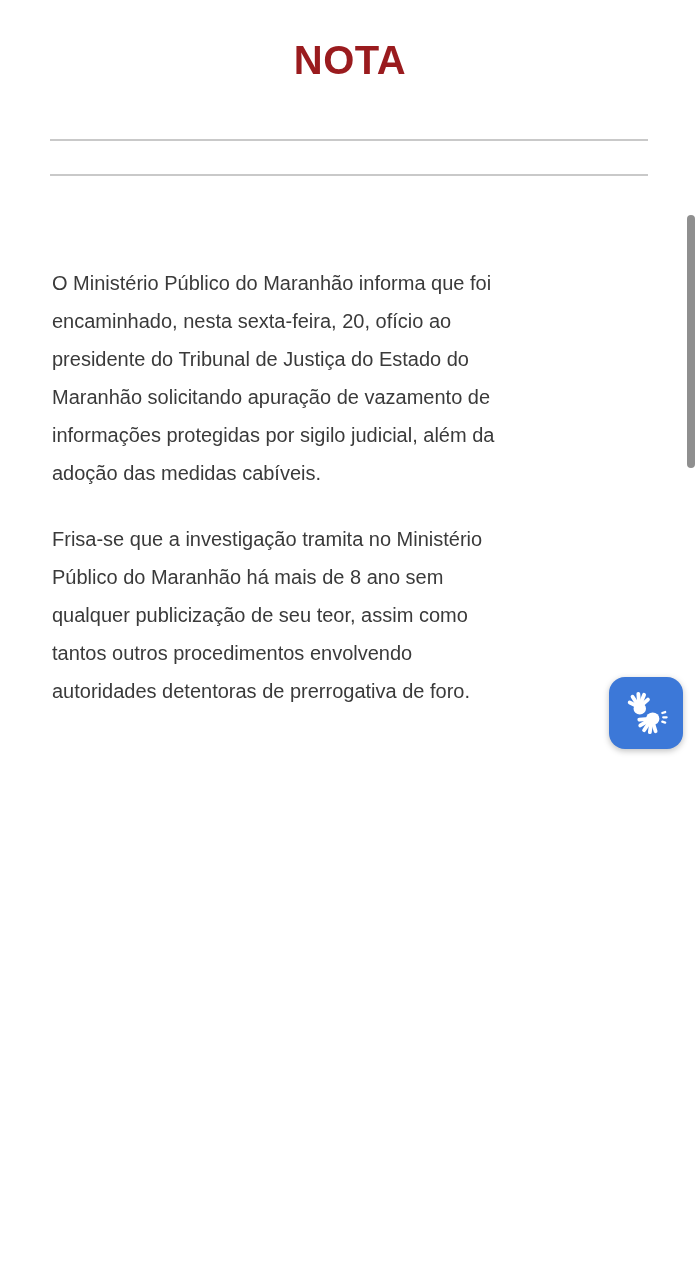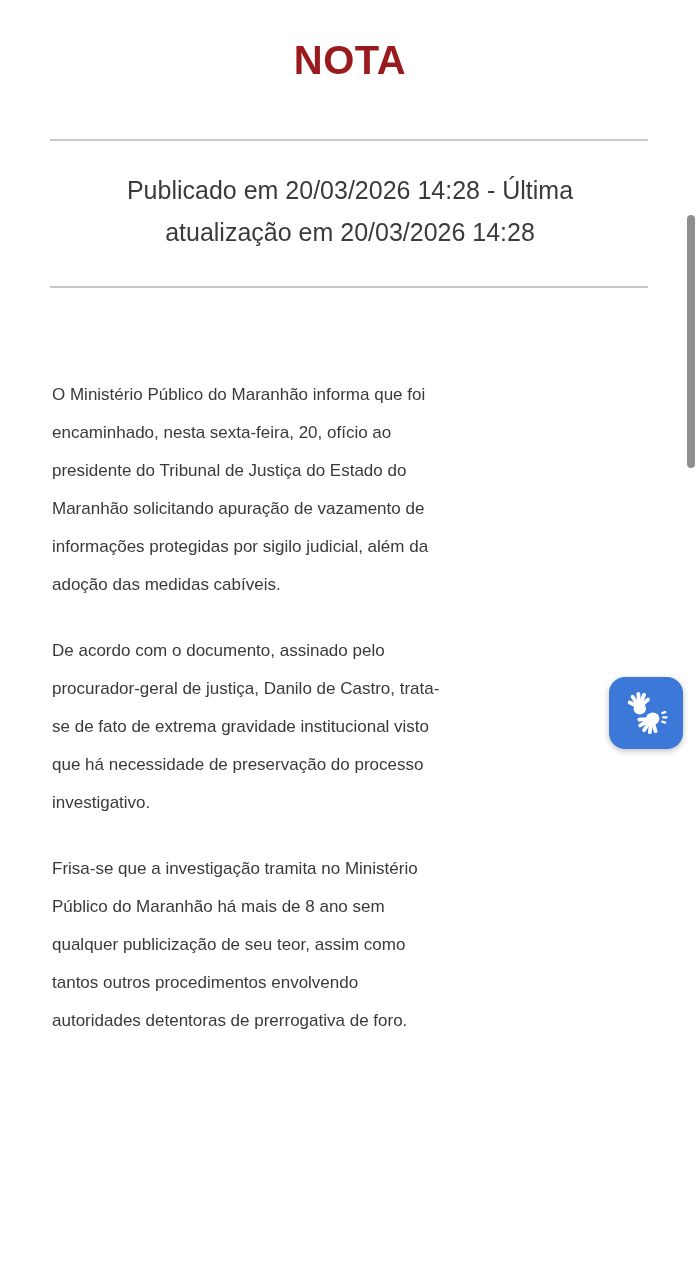--- a/index.html
+++ b/index.html
@@ -38,21 +38,21 @@
     text-align: center;
     color: #3b3b3b;
     white-space: pre-line;
   }
   .article-body {
     margin: 88px 48px 0 52px;
     width: 600px;
   }
   .article-body p {
     margin: 12px 0 28px 0;
-    font-size: 17px;
+    font-size: 20px;
     line-height: 38px;
     color: #3a3a3a;
     white-space: pre-line;
   }
   .scrollbar-thumb {
     position: absolute;
     top: 215px;
     right: 5px;
     width: 8px;
     height: 253px;
@@ -79,37 +79,30 @@
 </style>
 </head>
 <body>
 
 <div class="page">
 
   <h1 class="page-title">NOTA</h1>
 
   <hr class="divider divider-top">
 
-  <p class="published-line">Publicado em 20/03/2026 14:28 - Última
-atualização em 20/03/2026 14:28</p>
 
   <hr class="divider divider-bottom">
 
   <div class="article-body">
     <p>O Ministério Público do Maranhão informa que foi
 encaminhado, nesta sexta-feira, 20, ofício ao
 presidente do Tribunal de Justiça do Estado do
 Maranhão solicitando apuração de vazamento de
 informações protegidas por sigilo judicial, além da
 adoção das medidas cabíveis.</p>
-    <p>De acordo com o documento, assinado pelo
-procurador-geral de justiça, Danilo de Castro, trata-
-se de fato de extrema gravidade institucional visto
-que há necessidade de preservação do processo
-investigativo.</p>
     <p>Frisa-se que a investigação tramita no Ministério
 Público do Maranhão há mais de 8 ano sem
 qualquer publicização de seu teor, assim como
 tantos outros procedimentos envolvendo
 autoridades detentoras de prerrogativa de foro.</p>
   </div>
 
   <div class="scrollbar-thumb"></div>
 
   <button class="libras-button">

